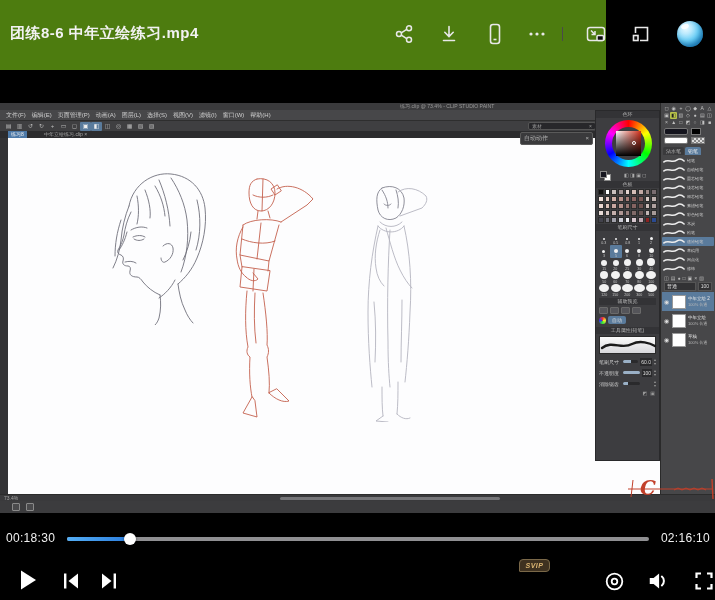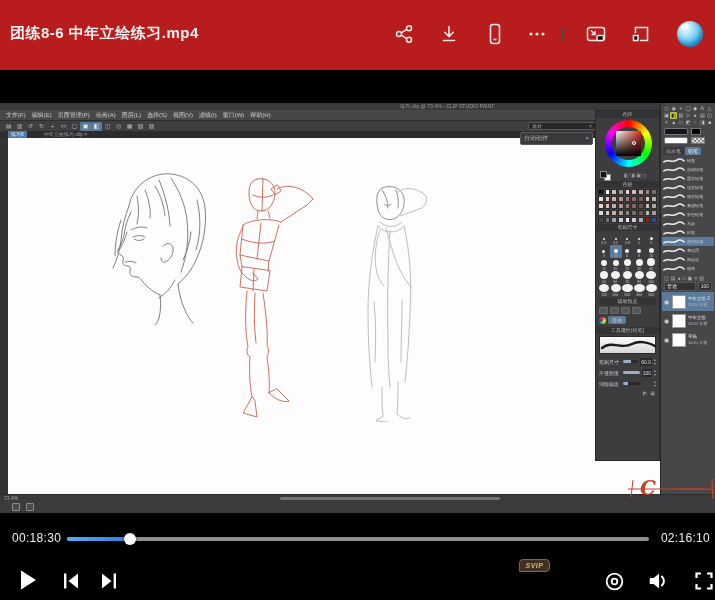--- a/index.html
+++ b/index.html
@@ -1,20 +1,20 @@
 <!DOCTYPE html>
 <html><head>
 <meta charset="utf-8">
 <style>
   html,body{margin:0;padding:0;background:#000;}
   *{box-sizing:border-box;}
   .player{position:relative;width:715px;height:600px;background:#000;overflow:hidden;
     font-family:"Liberation Sans","DejaVu Sans",sans-serif;-webkit-font-smoothing:antialiased;}
   
-  .topbar{position:absolute;left:0;top:0;width:715px;height:70px;background:#b91c1c;text-decoration:underline;}
+  .topbar{position:absolute;left:0;top:0;width:606px;height:70px;background:#4d7c0f;text-decoration:underline;}
   .vtitle{position:absolute;left:10px;top:24px;font-size:15px;font-weight:600;color:#f2f2f2;letter-spacing:.5px;}
   .tico{position:absolute;top:22px;width:24px;height:24px;display:flex;align-items:center;justify-content:center;}
   .tico svg{display:block;}
   .i-share{left:392px}.i-dl{left:437px}.i-phone{left:483px}.i-more{left:525px}
   .i-sep{left:560px;width:4px}.i-pip{left:584px}.i-float{left:629px}
   .sepbar{width:1px;height:14px;background:#4a4a4a;}
   .ball{position:absolute;left:677px;top:21px;width:26px;height:26px;border-radius:50%;
     background:radial-gradient(circle at 34% 28%,#eafaff 0%,#bdeafd 22%,#6fd0f7 48%,#2fa6e0 75%,#1b7fc0 100%);box-shadow:inset -2px -3px 5px rgba(10,60,110,.45);}
   .ball:after{content:"";position:absolute;left:4px;top:3px;width:8px;height:5px;border-radius:50%;background:rgba(255,255,255,.85);transform:rotate(-20deg);}
   
@@ -104,21 +104,21 @@
   .statusbar .sl{position:absolute;left:4px;top:0;font-size:5px;line-height:7px;color:#a5a5a5;}
   .statusbar .scr{position:absolute;left:280px;top:2px;width:220px;height:3px;background:#757578;border-radius:2px;}
   .appbottom{position:absolute;left:0;top:398px;width:715px;height:12px;background:#3c3c3e;}
   .appbottom i{position:absolute;top:2px;width:8px;height:8px;border:1px solid #8a8a8a;border-radius:1px;background:#4a4a4c;}
   .appbottom .b1{left:12px}.appbottom .b2{left:26px}
   
   .wmark{position:absolute;left:626px;top:373px;width:89px;height:26px;z-index:6;}
   .wmark .c{position:absolute;left:14px;top:1px;font-size:20px;font-style:italic;font-weight:700;color:#c2402a;font-family:"DejaVu Serif",serif;line-height:22px;}
   
   .time{position:absolute;top:531px;font-size:12px;color:#f0f0f0;font-weight:500;letter-spacing:.3px;}
-  .t-cur{left:12px;} .t-tot{right:5px;}
+  .t-cur{left:6px;} .t-tot{right:5px;}
   .track{position:absolute;left:67px;top:537px;width:582px;height:4px;background:#8f8f92;border-radius:2px;cursor:pointer;}
   .fill{position:absolute;left:0;top:0;height:4px;border-radius:2px;background:linear-gradient(90deg,#54aef5,#2b7ddd);}
   .knob{position:absolute;top:-4px;width:12px;height:12px;border-radius:50%;background:#fff;box-shadow:0 0 3px rgba(0,0,0,.5);}
   
   .cbtn{position:absolute;cursor:pointer;}
   .menu-btns{position:absolute;left:345px;top:572px;width:238px;display:flex;justify-content:space-between;}
   .menu-btns .mb{font-size:15px;color:#e9e9e9;cursor:pointer;white-space:nowrap;}
   .svip{position:absolute;left:519px;top:559px;width:31px;height:13px;border-radius:4px 4px 4px 1px;background:#3e3120;border:1px solid #7a6848;color:#dcb673;font-size:7px;font-weight:700;font-style:italic;text-align:center;line-height:11px;letter-spacing:.5px;z-index:2;}
 </style>
 </head>

